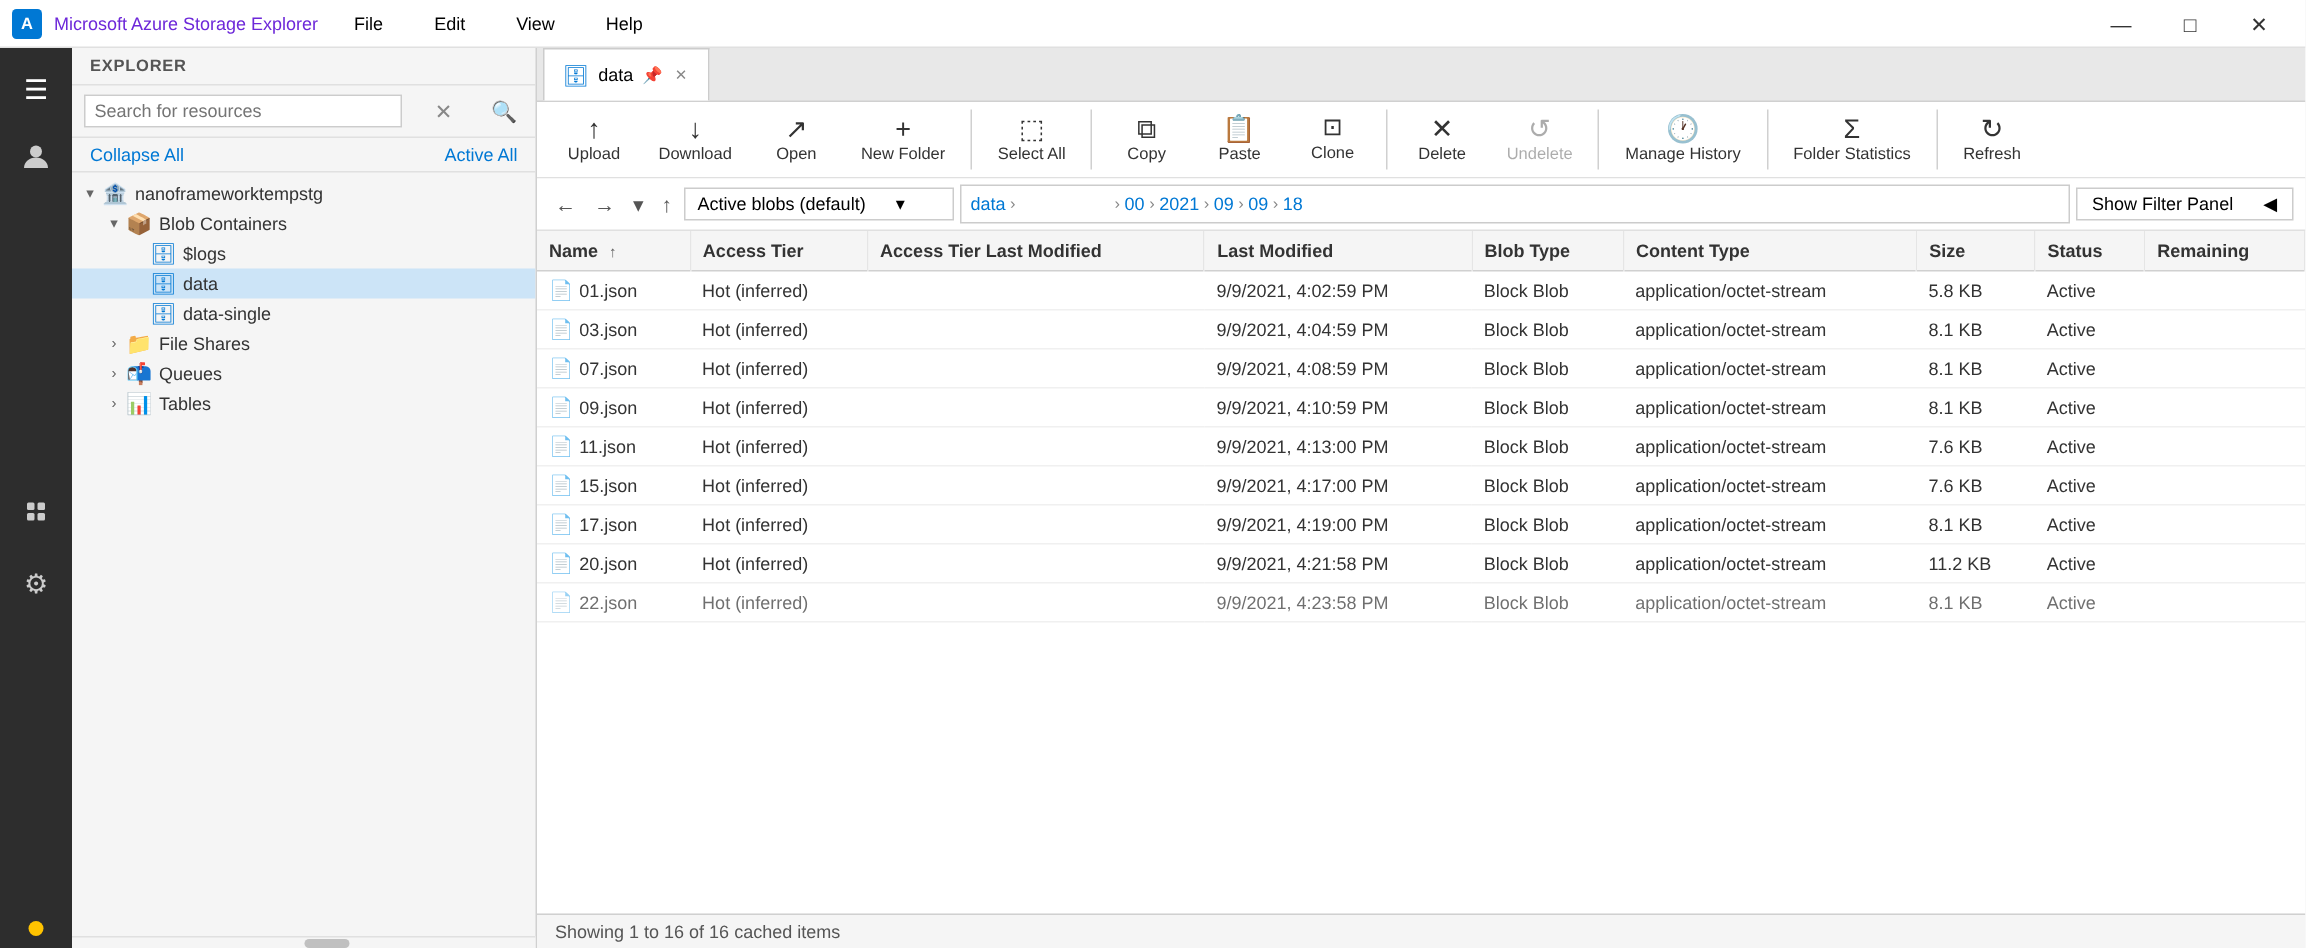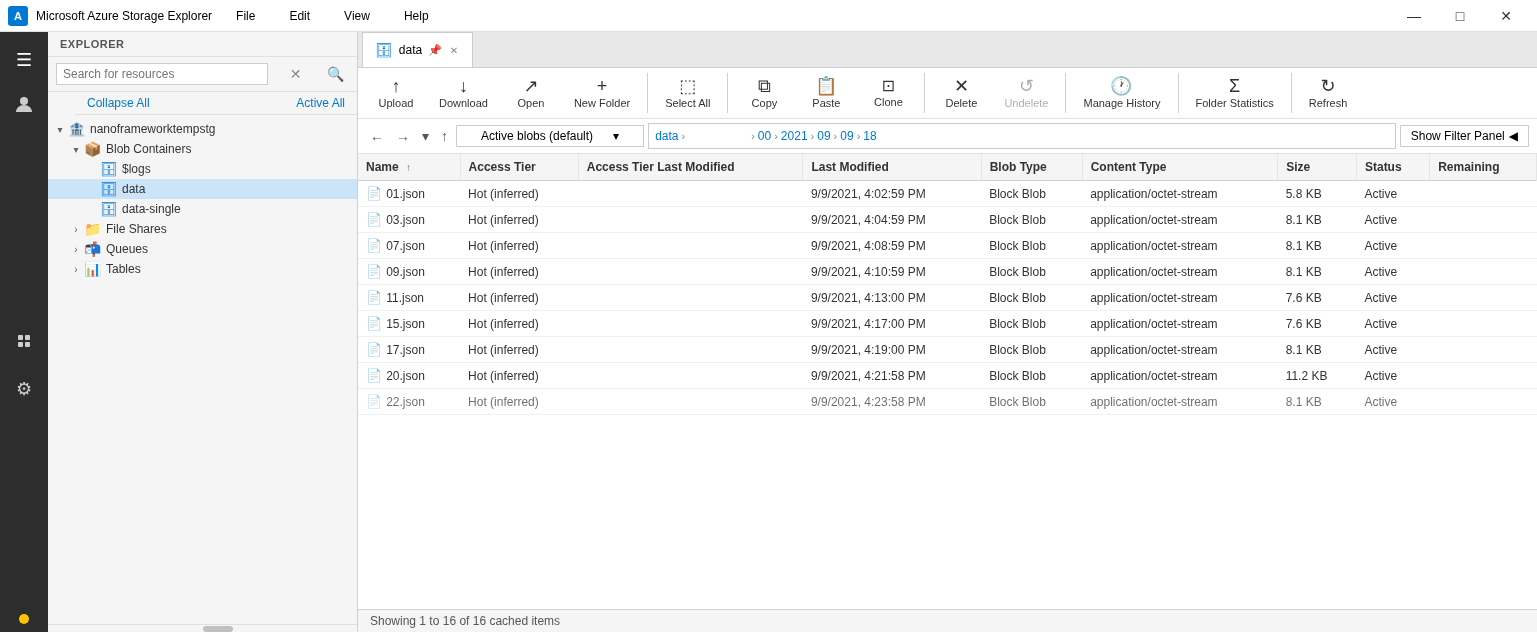--- a/index.html
+++ b/index.html
@@ -5,21 +5,21 @@
     * { box-sizing: border-box; margin: 0; padding: 0; }
     body { font-family: 'Segoe UI', Arial, sans-serif; font-size: 12px; background: #f0f0f0; width: 1537px; height: 632px; overflow: hidden; }
 
     
     #titlebar {
       display: flex; align-items: center; justify-content: space-between;
       background: #ffffff; height: 32px; padding: 0 8px;
       border-bottom: 1px solid #e0e0e0;
     }
     #titlebar-left { display: flex; align-items: center; gap: 8px; }
-    #titlebar-title { font-size: 12px; color: #000000; }
+    #titlebar-title { font-size: 12px; color: #6d28d9; }
     #titlebar-menu { display: flex; gap: 18px; margin-left: 8px; }
     #titlebar-menu span { padding: 2px 8px; cursor: pointer; font-size: 12px; }
     #titlebar-controls { display: flex; gap: 0; }
     #titlebar-controls button {
       background: none; border: none; width: 46px; height: 32px;
       font-size: 14px; cursor: pointer; color: #333;
     }
 
     
     #main { display: flex; height: calc(632px - 32px); }
@@ -51,21 +51,20 @@
     }
     #search-bar input {
       flex: 1; border: 1px solid #ccc; padding: 3px 6px; font-size: 12px;
       outline: none; background: white;
     }
     #search-bar .search-clear { cursor: pointer; color: #888; font-size: 14px; }
     #search-bar .search-icon { cursor: pointer; color: #555; font-size: 14px; padding: 2px 4px; }
     #explorer-actions {
       display: flex; justify-content: space-between; padding: 4px 12px;
       border-bottom: 1px solid #e0e0e0;
-      margin-left: 27px;
     }
     #explorer-actions a { color: #0078d4; text-decoration: none; font-size: 12px; cursor: pointer; }
     #tree { flex: 1; overflow-y: auto; padding: 4px 0; }
     .tree-item {
       display: flex; align-items: center; padding: 2px 0; cursor: pointer;
       white-space: nowrap; user-select: none;
     }
     .tree-item.selected { background: #cce4f7; }
     .tree-chevron { width: 16px; text-align: center; color: #666; font-size: 10px; flex-shrink: 0; }
     .tree-icon { width: 18px; margin-right: 4px; flex-shrink: 0; font-size: 14px; }
@@ -103,37 +102,37 @@
     .toolbar-btn-label { font-size: 11px; color: #333; white-space: nowrap; }
     .toolbar-sep { width: 1px; background: #d0d0d0; height: 40px; margin: 0 4px; }
 
     
     #breadcrumb-bar {
       display: flex; align-items: center; padding: 4px 8px; gap: 4px;
       border-bottom: 1px solid #e0e0e0; background: white; flex-shrink: 0;
     }
     .nav-btn { background: none; border: none; cursor: pointer; color: #555; font-size: 14px; padding: 2px 4px; }
     #blob-filter {
-      padding: 3px 24px; border: 1px solid #ccc; background: white;
+      padding: 3px 8px; border: 1px solid #ccc; background: white;
       font-size: 12px; cursor: pointer; display: flex; align-items: center; gap: 20px;
       min-width: 180px;
     }
     .breadcrumb-path {
       display: flex; align-items: center; flex: 1;
       background: white; border: 1px solid #ccc; padding: 2px 6px; height: 26px;
     }
     .breadcrumb-seg { color: #0078d4; cursor: pointer; font-size: 12px; }
     .breadcrumb-sep { color: #888; margin: 0 3px; font-size: 11px; }
     .breadcrumb-input {
       border: none; outline: none; font-size: 12px; flex: 0 0 auto; min-width: 60px;
       color: #333; background: transparent;
     }
     #show-filter-btn {
       padding: 3px 10px; border: 1px solid #ccc; background: white;
-      font-size: 12px; cursor: pointer; white-space: nowrap; display: flex; align-items: center; gap: 4px;
+      font-size: 12px; cursor: pointer; white-space: nowrap; display: flex; align-items: center; gap: 20px;
     }
 
     
     #file-table { flex: 1; overflow-y: auto; overflow-x: auto; }
     table { width: 100%; border-collapse: collapse; font-size: 12px; }
     thead tr { background: #f5f5f5; border-bottom: 1px solid #d0d0d0; }
     thead th {
       padding: 6px 8px; text-align: left; font-weight: 600; color: #333;
       border-right: 1px solid #e5e5e5; white-space: nowrap; cursor: pointer;
       user-select: none; position: sticky; top: 0; background: #f5f5f5;

